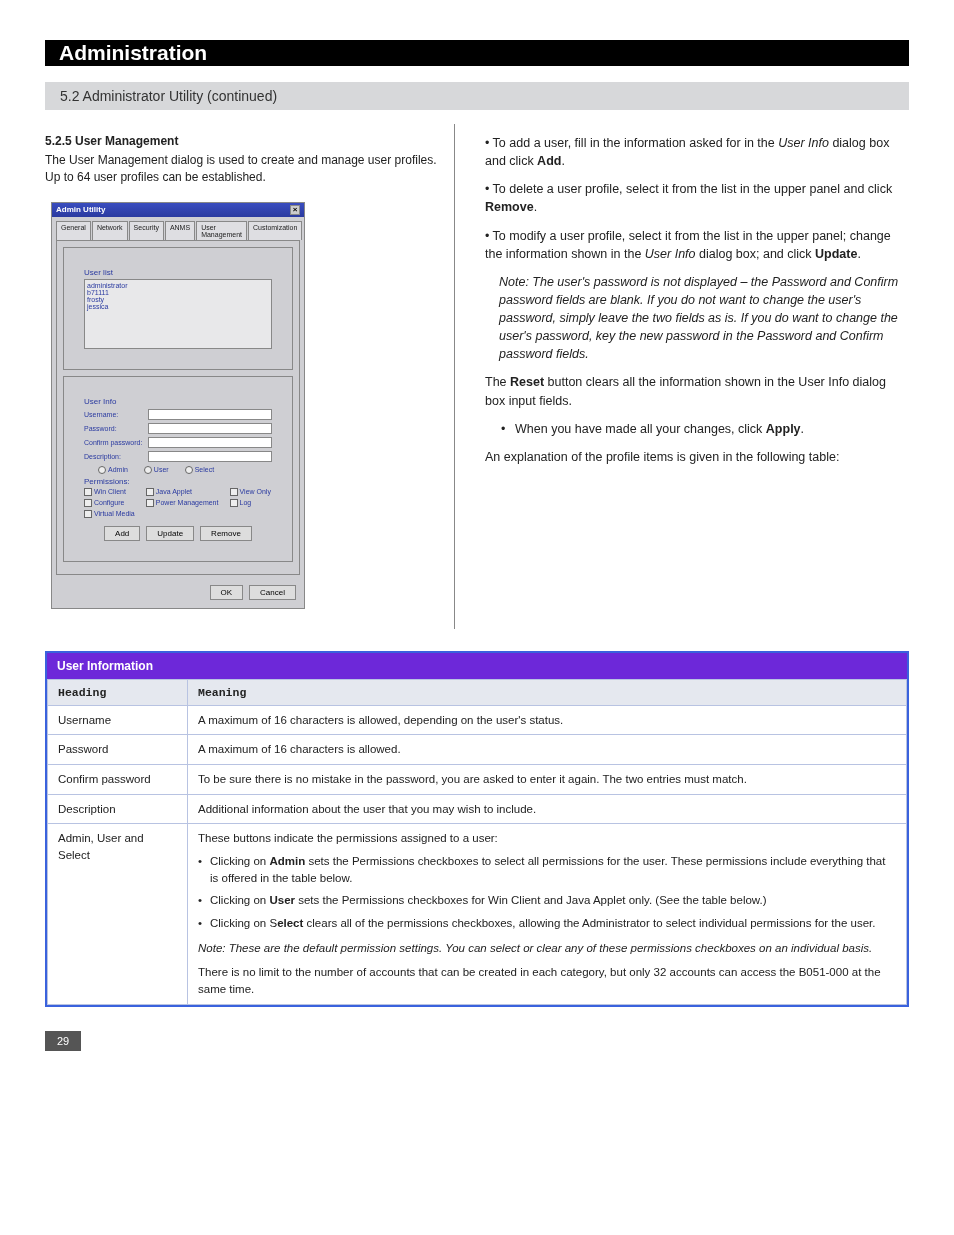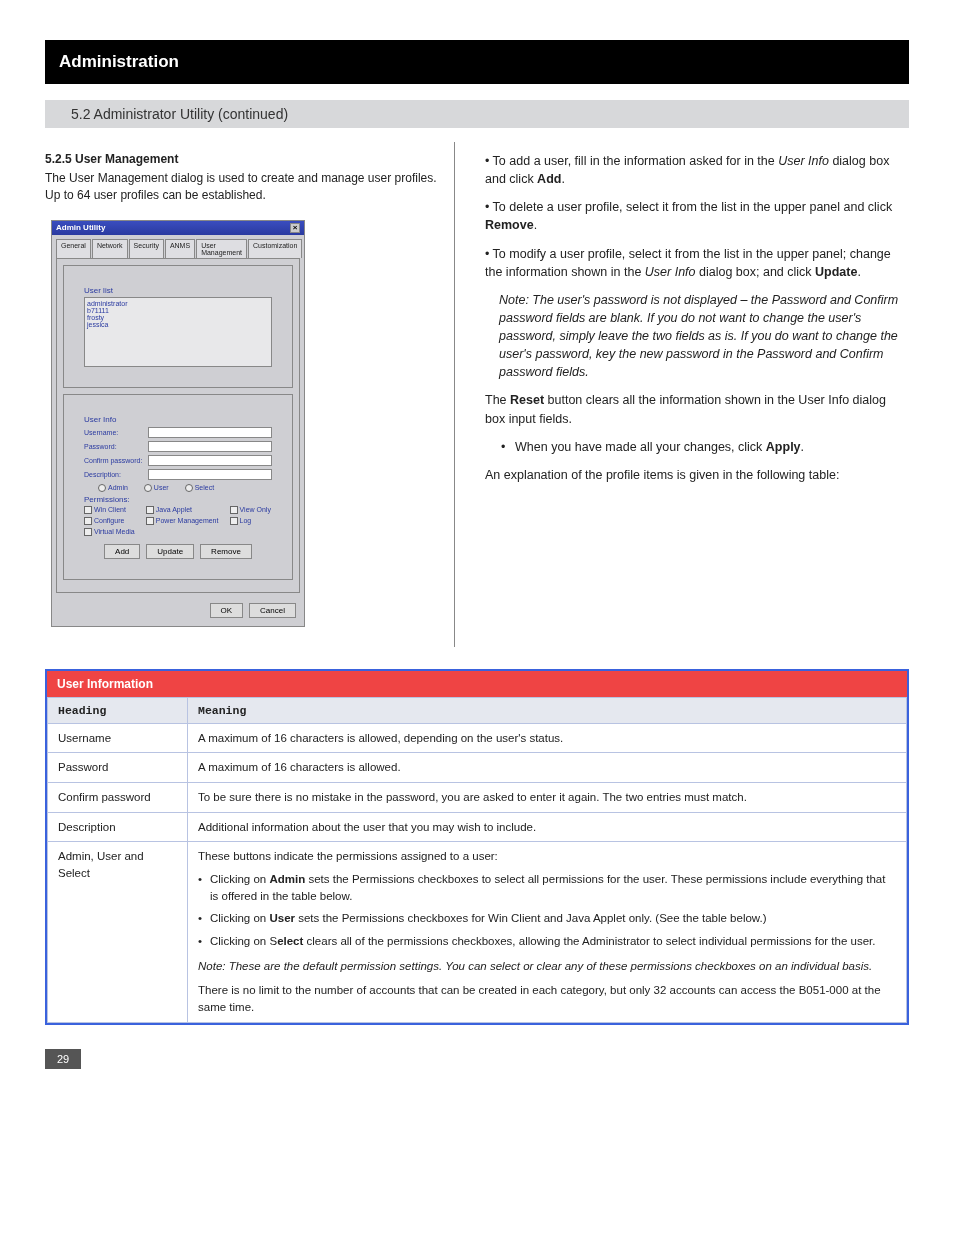--- a/index.html
+++ b/index.html
@@ -1,19 +1,19 @@
 <!DOCTYPE html>
 <html><head>
 <meta charset="utf-8">
 <style>
   * { box-sizing: border-box; margin: 0; padding: 0; }
   body { font-family: Arial, Helvetica, sans-serif; font-size: 12px; color: #222; background: #fff; width: 954px; }
   .page { padding: 40px 45px 30px; }
-  .title-bar { background: #000; color: #fff; font-weight: bold; font-size: 17px; padding: 12px 14px; }
-  .section-bar { background: #d7d8da; color: #333; font-size: 14px; padding: 6px 26px; margin-top: 16px; }
+  .title-bar { background: #000; color: #fff; font-weight: bold; font-size: 21px; padding: 1px 14px; }
+  .section-bar { background: #d7d8da; color: #333; font-size: 14px; padding: 6px 15px; margin-top: 16px; }
   .two-col { display: flex; gap: 20px; margin-top: 14px; border-bottom: 0; }
   .left-col { flex: 0 0 410px; padding: 10px 0 20px; border-right: 1px solid #888; }
   .right-col { flex: 1; padding: 10px 0 20px 10px; font-size: 12.5px; line-height: 1.45; }
   .right-col p { margin-bottom: 10px; }
   .right-col ul { list-style: none; margin: 8px 0 0 16px; }
   .right-col li { position: relative; padding-left: 14px; margin-bottom: 10px; }
   .right-col li::before { content: "•"; position: absolute; left: 0; }
   
   .dlg-wrap { padding: 6px 0 0 6px; }
   .dlg { width: 254px; border: 1px solid #888; background: #cfcfd3; font-size: 8px; }
@@ -30,21 +30,21 @@
   .fld-row input[type=text] { flex:1; height:11px; border:1px solid #888; background:#fff; font-size:7px; }
   .radio-row { display:flex; gap:16px; margin:4px 0 2px 14px; font-size:7px; color:#2a3aa0; }
   .perm-grid { display:grid; grid-template-columns: repeat(3, auto); gap:3px 10px; font-size:7px; color:#2a3aa0; margin-top:2px; }
   .chk { display:flex; align-items:center; gap:2px; }
   .chk .box { width:8px; height:8px; border:1px solid #666; background:#eee; }
   .btn-row { display:flex; gap:6px; justify-content:center; margin-top:8px; }
   .btn-row button, .dlg-footer button { font-size:8px; padding:2px 10px; background:#ddd; border:1px solid #888; }
   .dlg-footer { display:flex; gap:6px; justify-content:flex-end; padding:6px 8px 8px; }
   
   .tbl-wrap { margin-top: 22px; border: 2px solid #3a62dd; }
-  .tbl-head-bar { background: #ef4444; color:#fff; padding:6px 10px; font-weight:bold; font-size:12px; }
+  .tbl-head-bar { background: #6d28d9; color:#fff; padding:6px 10px; font-weight:bold; font-size:12px; }
   .tbl { width:100%; border-collapse: collapse; font-size:11.5px; }
   .tbl th { background:#e5e8ef; text-align:left; padding:6px 10px; border:1px solid #b8c3e2; font-weight:bold; vertical-align:top;font-family:Liberation Mono, monospace; }
   .tbl td { padding:6px 10px; border:1px solid #b8c3e2; vertical-align:top; line-height:1.45; }
   .tbl td ul { list-style:none; margin:2px 0; }
   .tbl td li { position:relative; padding-left:12px; margin:6px 0; }
   .tbl td li::before { content:"•"; position:absolute; left:0; }
   .page-num { text-align:left; margin-top:24px; }
   .page-num span { display:inline-block; background:#555; color:#fff; padding:4px 12px; font-size:11px; }
 </style>
 </head>

